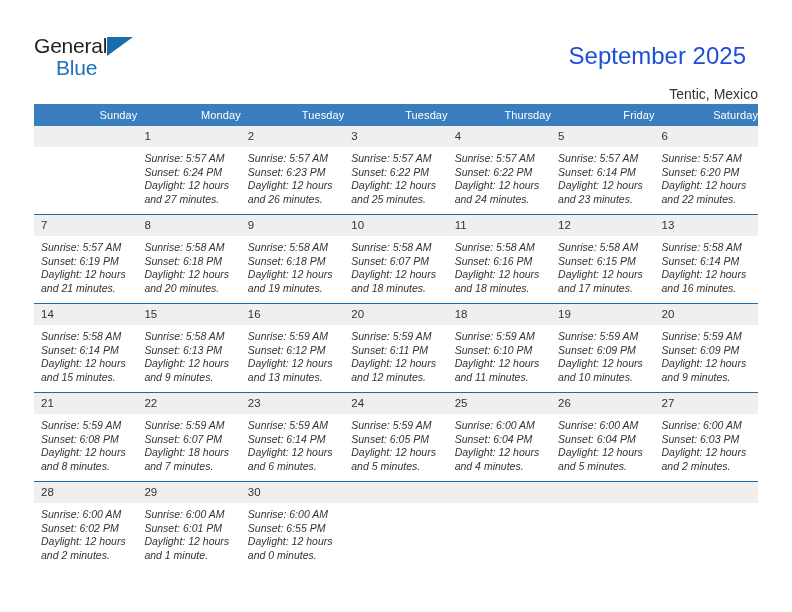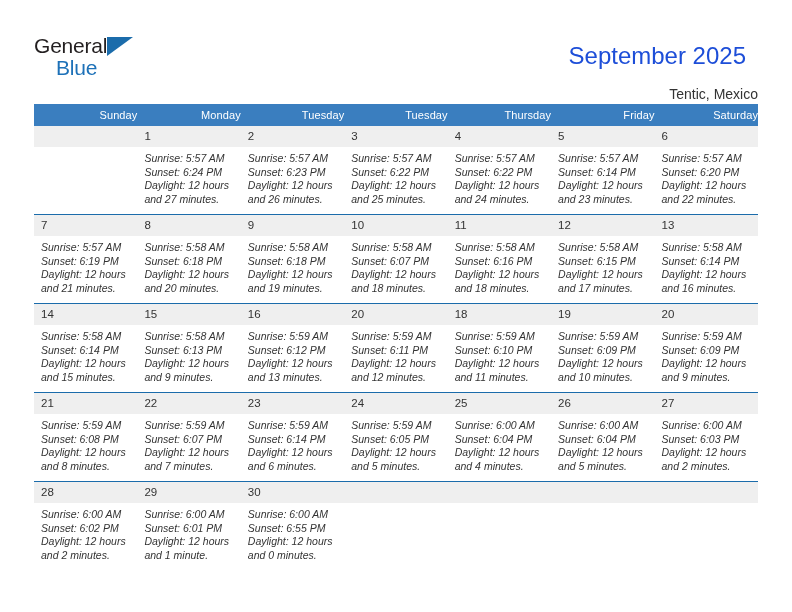--- a/index.html
+++ b/index.html
@@ -363,21 +363,21 @@
               <div>Sunrise: 5:59 AM</div>
               <div>Sunset: 6:08 PM</div>
               <div class="wrapline">Daylight: 12 hours and 8 minutes.</div>
             </div>
           </td>
           <td>
             <div class="daynum">22</div>
             <div class="dayinfo">
               <div>Sunrise: 5:59 AM</div>
               <div>Sunset: 6:07 PM</div>
-              <div class="wrapline">Daylight: 12 hours and 7 minutes.</div>
+              <div class="wrapline">Daylight: 18 hours and 7 minutes.</div>
             </div>
           </td>
           <td>
             <div class="daynum">23</div>
             <div class="dayinfo">
               <div>Sunrise: 5:59 AM</div>
               <div>Sunset: 6:14 PM</div>
               <div class="wrapline">Daylight: 12 hours and 6 minutes.</div>
             </div>
           </td>

